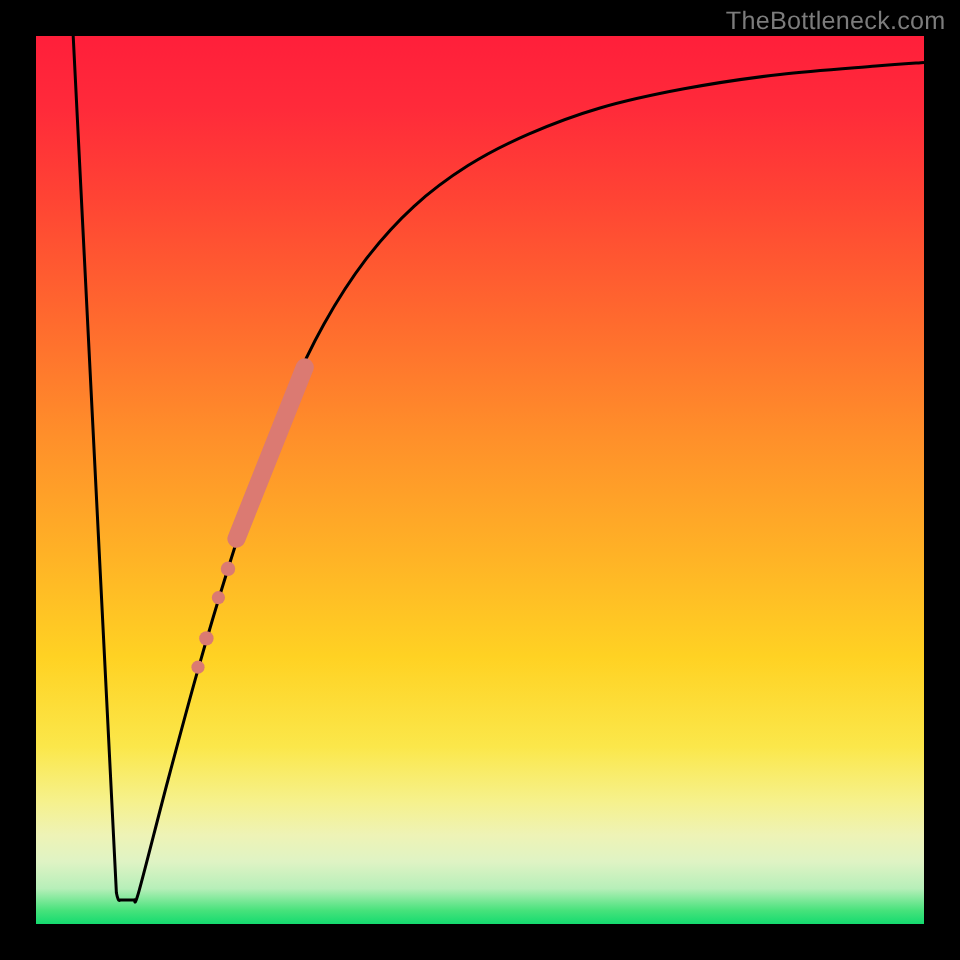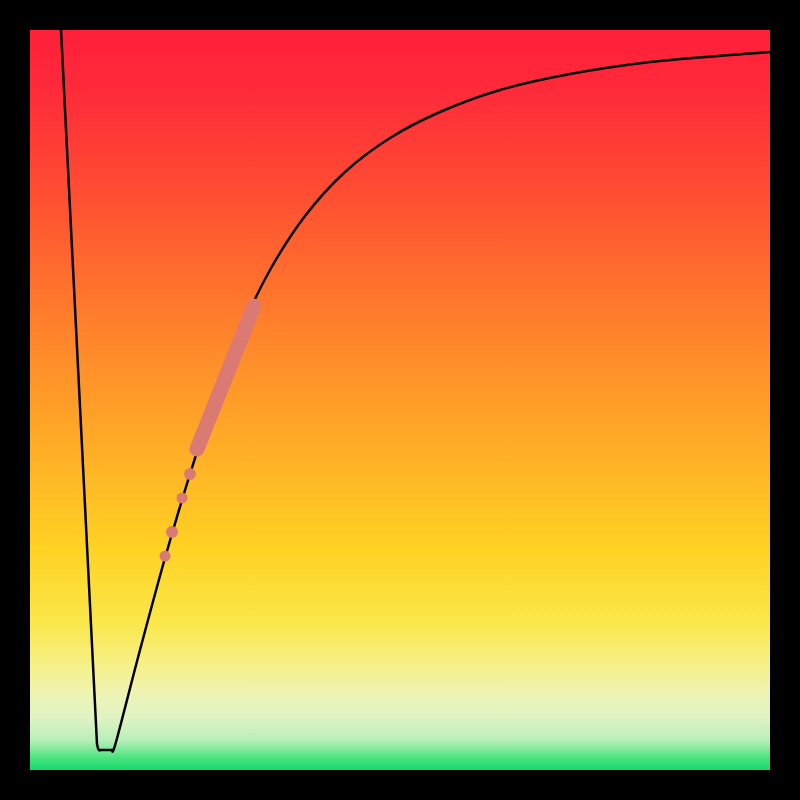--- a/index.html
+++ b/index.html
@@ -71,13 +71,14 @@
       </g>
       <g id="markers-layer">
           <line x1="167" y1="419" x2="224" y2="276" stroke="#db7a72" stroke-width="15" stroke-linecap="round"></line>
           <circle cx="160" cy="444" r="6" fill="#db7a72"></circle>
           <circle cx="152" cy="468" r="5.5" fill="#db7a72"></circle>
           <circle cx="142" cy="502" r="6" fill="#db7a72"></circle>
           <circle cx="135" cy="526" r="5.5" fill="#db7a72"></circle>
         </g>
     </svg>
   </div>
+  <div class="watermark">TheBottleneck.com</div>
 </div>
 
 </body></html>

